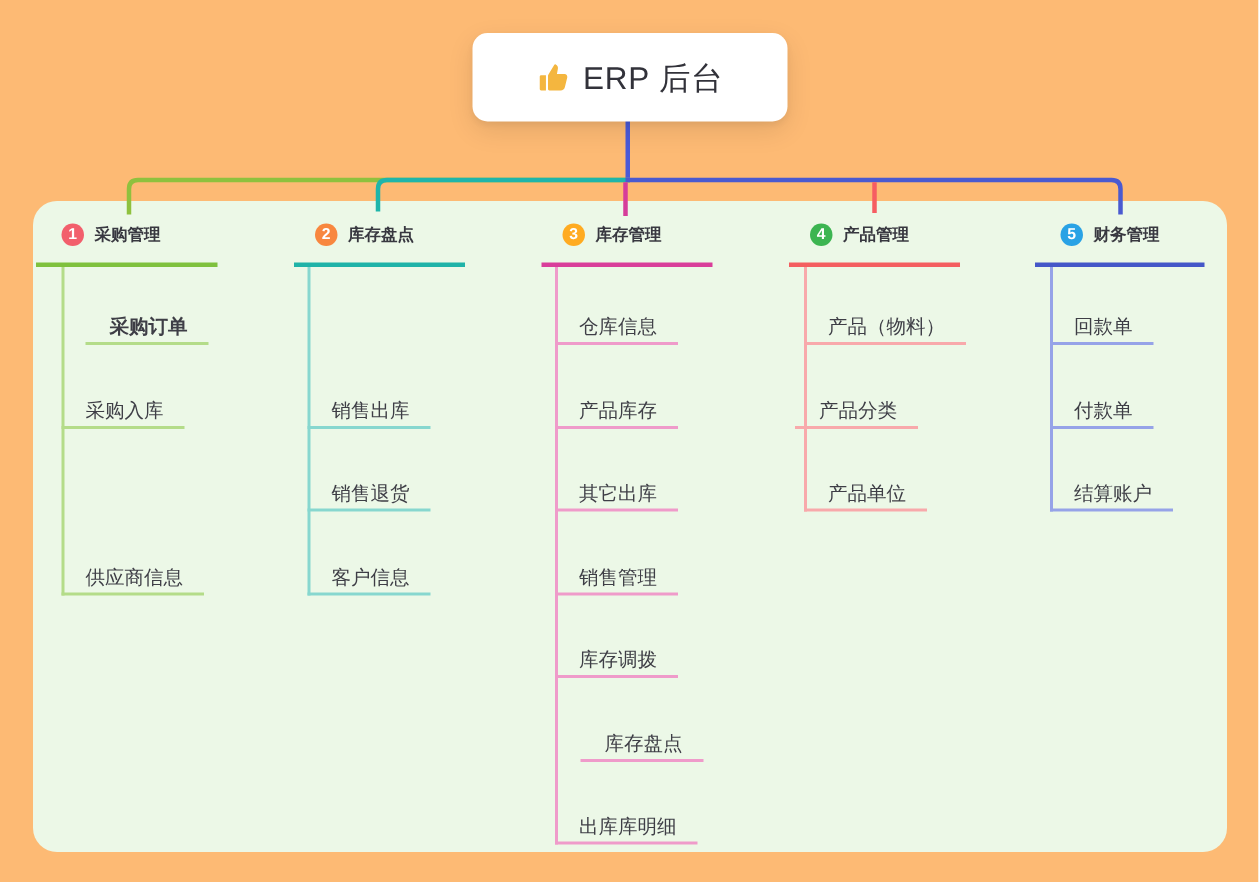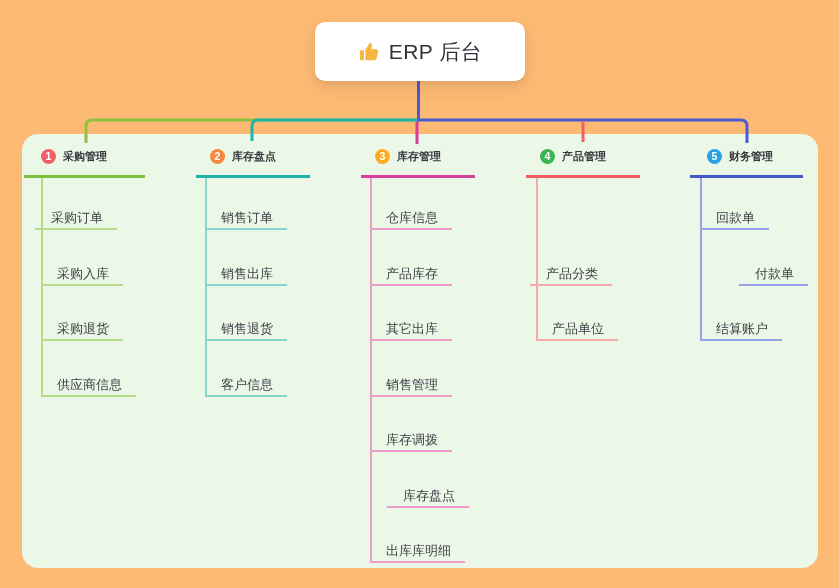--- a/index.html
+++ b/index.html
@@ -49,32 +49,30 @@
     </span>
     <span class="title-text">ERP 后台</span>
   </div>
 
 <div class="branch" style="left: 24px; width: 121px;">
       <div class="branch-header" style="border-bottom-color: rgb(127, 193, 62); padding-left: 17px;">
         <span class="badge" style="background: rgb(242, 95, 108);">1</span>
         <span class="branch-label">采购管理</span>
       </div>
       <div class="rail" style="left: 17px; top: 32px; height: 218.5px; background: rgb(180, 220, 137);"></div>
-    <div class="child" style="left: 11px; top: 57px; border-bottom-color: rgb(180, 220, 137);">采购订单</div>
+    <div class="child" style="left: 33px; top: 57px; border-bottom-color: rgb(180, 220, 137); font-weight: bold;">采购订单</div>
       <div class="child" style="left: 17px; top: 112.5px; border-bottom-color: rgb(180, 220, 137);">采购入库</div>
-      <div class="child" style="left: 17px; top: 168px; border-bottom-color: rgb(180, 220, 137);">采购退货</div>
       <div class="child" style="left: 17px; top: 223.5px; border-bottom-color: rgb(180, 220, 137);">供应商信息</div>
     </div>
     <div class="branch" style="left: 196px; width: 114px;">
       <div class="branch-header" style="border-bottom-color: rgb(31, 179, 168); padding-left: 14px;">
         <span class="badge" style="background: rgb(248, 135, 63);">2</span>
         <span class="branch-label">库存盘点</span>
       </div>
       <div class="rail" style="left: 9px; top: 32px; height: 218.5px; background: rgb(135, 215, 207);"></div>
-    <div class="child" style="left: 9px; top: 57px; border-bottom-color: rgb(135, 215, 207);">销售订单</div>
       <div class="child" style="left: 9px; top: 168px; border-bottom-color: rgb(135, 215, 207);">销售退货</div>
       <div class="child" style="left: 9px; top: 112.5px; border-bottom-color: rgb(135, 215, 207);">销售出库</div>
       <div class="child" style="left: 9px; top: 223.5px; border-bottom-color: rgb(135, 215, 207);">客户信息</div>
     </div>
     <div class="branch" style="left: 361px; width: 114px;">
       <div class="branch-header" style="border-bottom-color: rgb(217, 62, 154); padding-left: 14px;">
         <span class="badge" style="background: rgb(255, 171, 33);">3</span>
         <span class="branch-label">库存管理</span>
       </div>
       <div class="rail" style="left: 9px; top: 32px; height: 385px; background: rgb(239, 155, 202);"></div>
@@ -85,26 +83,27 @@
       <div class="child" style="left: 9px; top: 279px; border-bottom-color: rgb(239, 155, 202);">库存调拨</div>
       <div class="child" style="left: 9px; top: 334.5px; border-bottom-color: rgb(239, 155, 202); margin-left: 17px;">库存盘点</div>
       <div class="child" style="left: 9px; top: 390px; border-bottom-color: rgb(239, 155, 202);">出库库明细</div>
     </div>
     <div class="branch" style="left: 526px; width: 114px;">
       <div class="branch-header" style="border-bottom-color: rgb(244, 94, 96); padding-left: 14px;">
         <span class="badge" style="background: rgb(60, 181, 81);">4</span>
         <span class="branch-label">产品管理</span>
       </div>
       <div class="rail" style="left: 10px; top: 32px; height: 163px; background: rgb(248, 169, 171);"></div>
+    <div class="child" style="left: 10px; top: 57px; border-bottom-color: rgb(248, 169, 171);">产品（物料）</div>
       <div class="child" style="left: 4px; top: 112.5px; border-bottom-color: rgb(248, 169, 171);">产品分类</div>
       <div class="child" style="left: 10px; top: 168px; border-bottom-color: rgb(248, 169, 171);">产品单位</div>
     </div>
     <div class="branch" style="left: 690px; width: 113px;">
       <div class="branch-header" style="border-bottom-color: rgb(68, 87, 200); padding-left: 17px;">
         <span class="badge" style="background: rgb(41, 162, 229);">5</span>
         <span class="branch-label">财务管理</span>
       </div>
       <div class="rail" style="left: 10px; top: 32px; height: 163px; background: rgb(150, 163, 232);"></div>
     <div class="child" style="left: 10px; top: 57px; border-bottom-color: rgb(150, 163, 232);">回款单</div>
-      <div class="child" style="left: 10px; top: 112.5px; border-bottom-color: rgb(150, 163, 232); margin-left: 39px;">付款单</div>
+      <div class="child" style="left: 10px; top: 112.5px; border-bottom-color: rgb(150, 163, 232);">付款单</div>
       <div class="child" style="left: 10px; top: 168px; border-bottom-color: rgb(150, 163, 232);">结算账户</div>
     </div>
   </div>
 
 </body></html>

